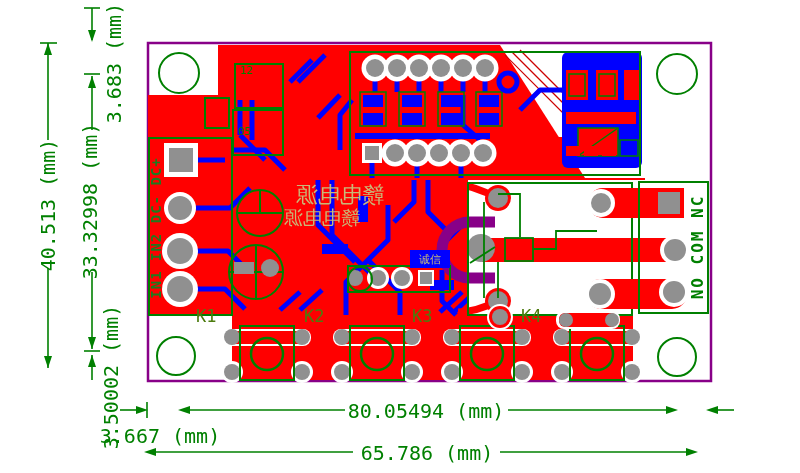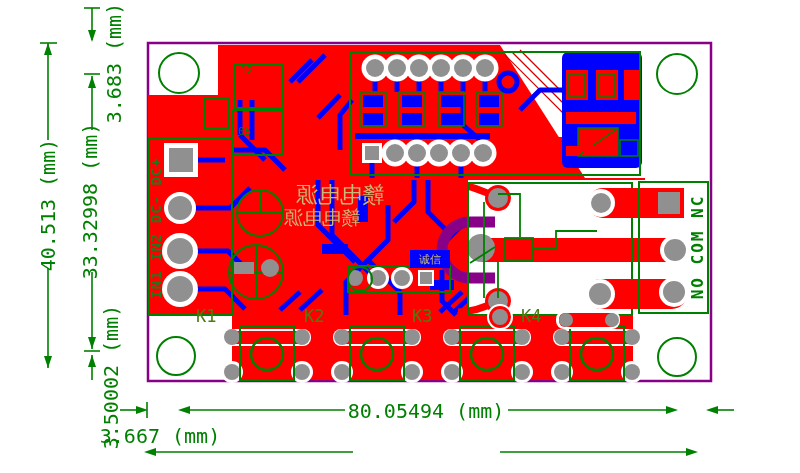--- a/index.html
+++ b/index.html
@@ -344,20 +344,21 @@
         <polygon points="698,452 686,448 686,456" stroke="none"></polygon>
   </g>
 </svg>
 
   <div class="txt dim vrot" style="left:114px;top:63px;">3.683 (mm)</div>
   <div class="txt dim vrot" style="left:48px;top:205px;">40.513 (mm)</div>
   <div class="txt dim vrot" style="left:90px;top:201px;">33.32998 (mm)</div>
   <div class="txt dim vrot" style="left:111px;top:377px;">3.50002 (mm)</div>
   <div class="txt dim hctr" style="left:160px;top:436px;">3.667 (mm)</div>
   <div class="txt dim hctr" style="left:426px;top:411px;">80.05494 (mm)</div>
+  <div class="txt dim hctr" style="left:427px;top:453px;">65.786 (mm)</div>
 
   <div class="txt klabel" style="left:196px;top:306px;">K1</div>
   <div class="txt klabel" style="left:304px;top:306px;">K2</div>
   <div class="txt klabel" style="left:412px;top:306px;">K3</div>
   <div class="txt klabel" style="left:521px;top:306px;">K4</div>
 
   <div class="txt termlbl vrot" style="left:697px;top:247px;">NO COM NC</div>
   <div class="txt inlbl vrot" style="left:156px;top:228px;">IN1 IN2 DC- DC+</div>
 
   <div class="txt refdes" style="left:240px;top:64px;">12</div>

